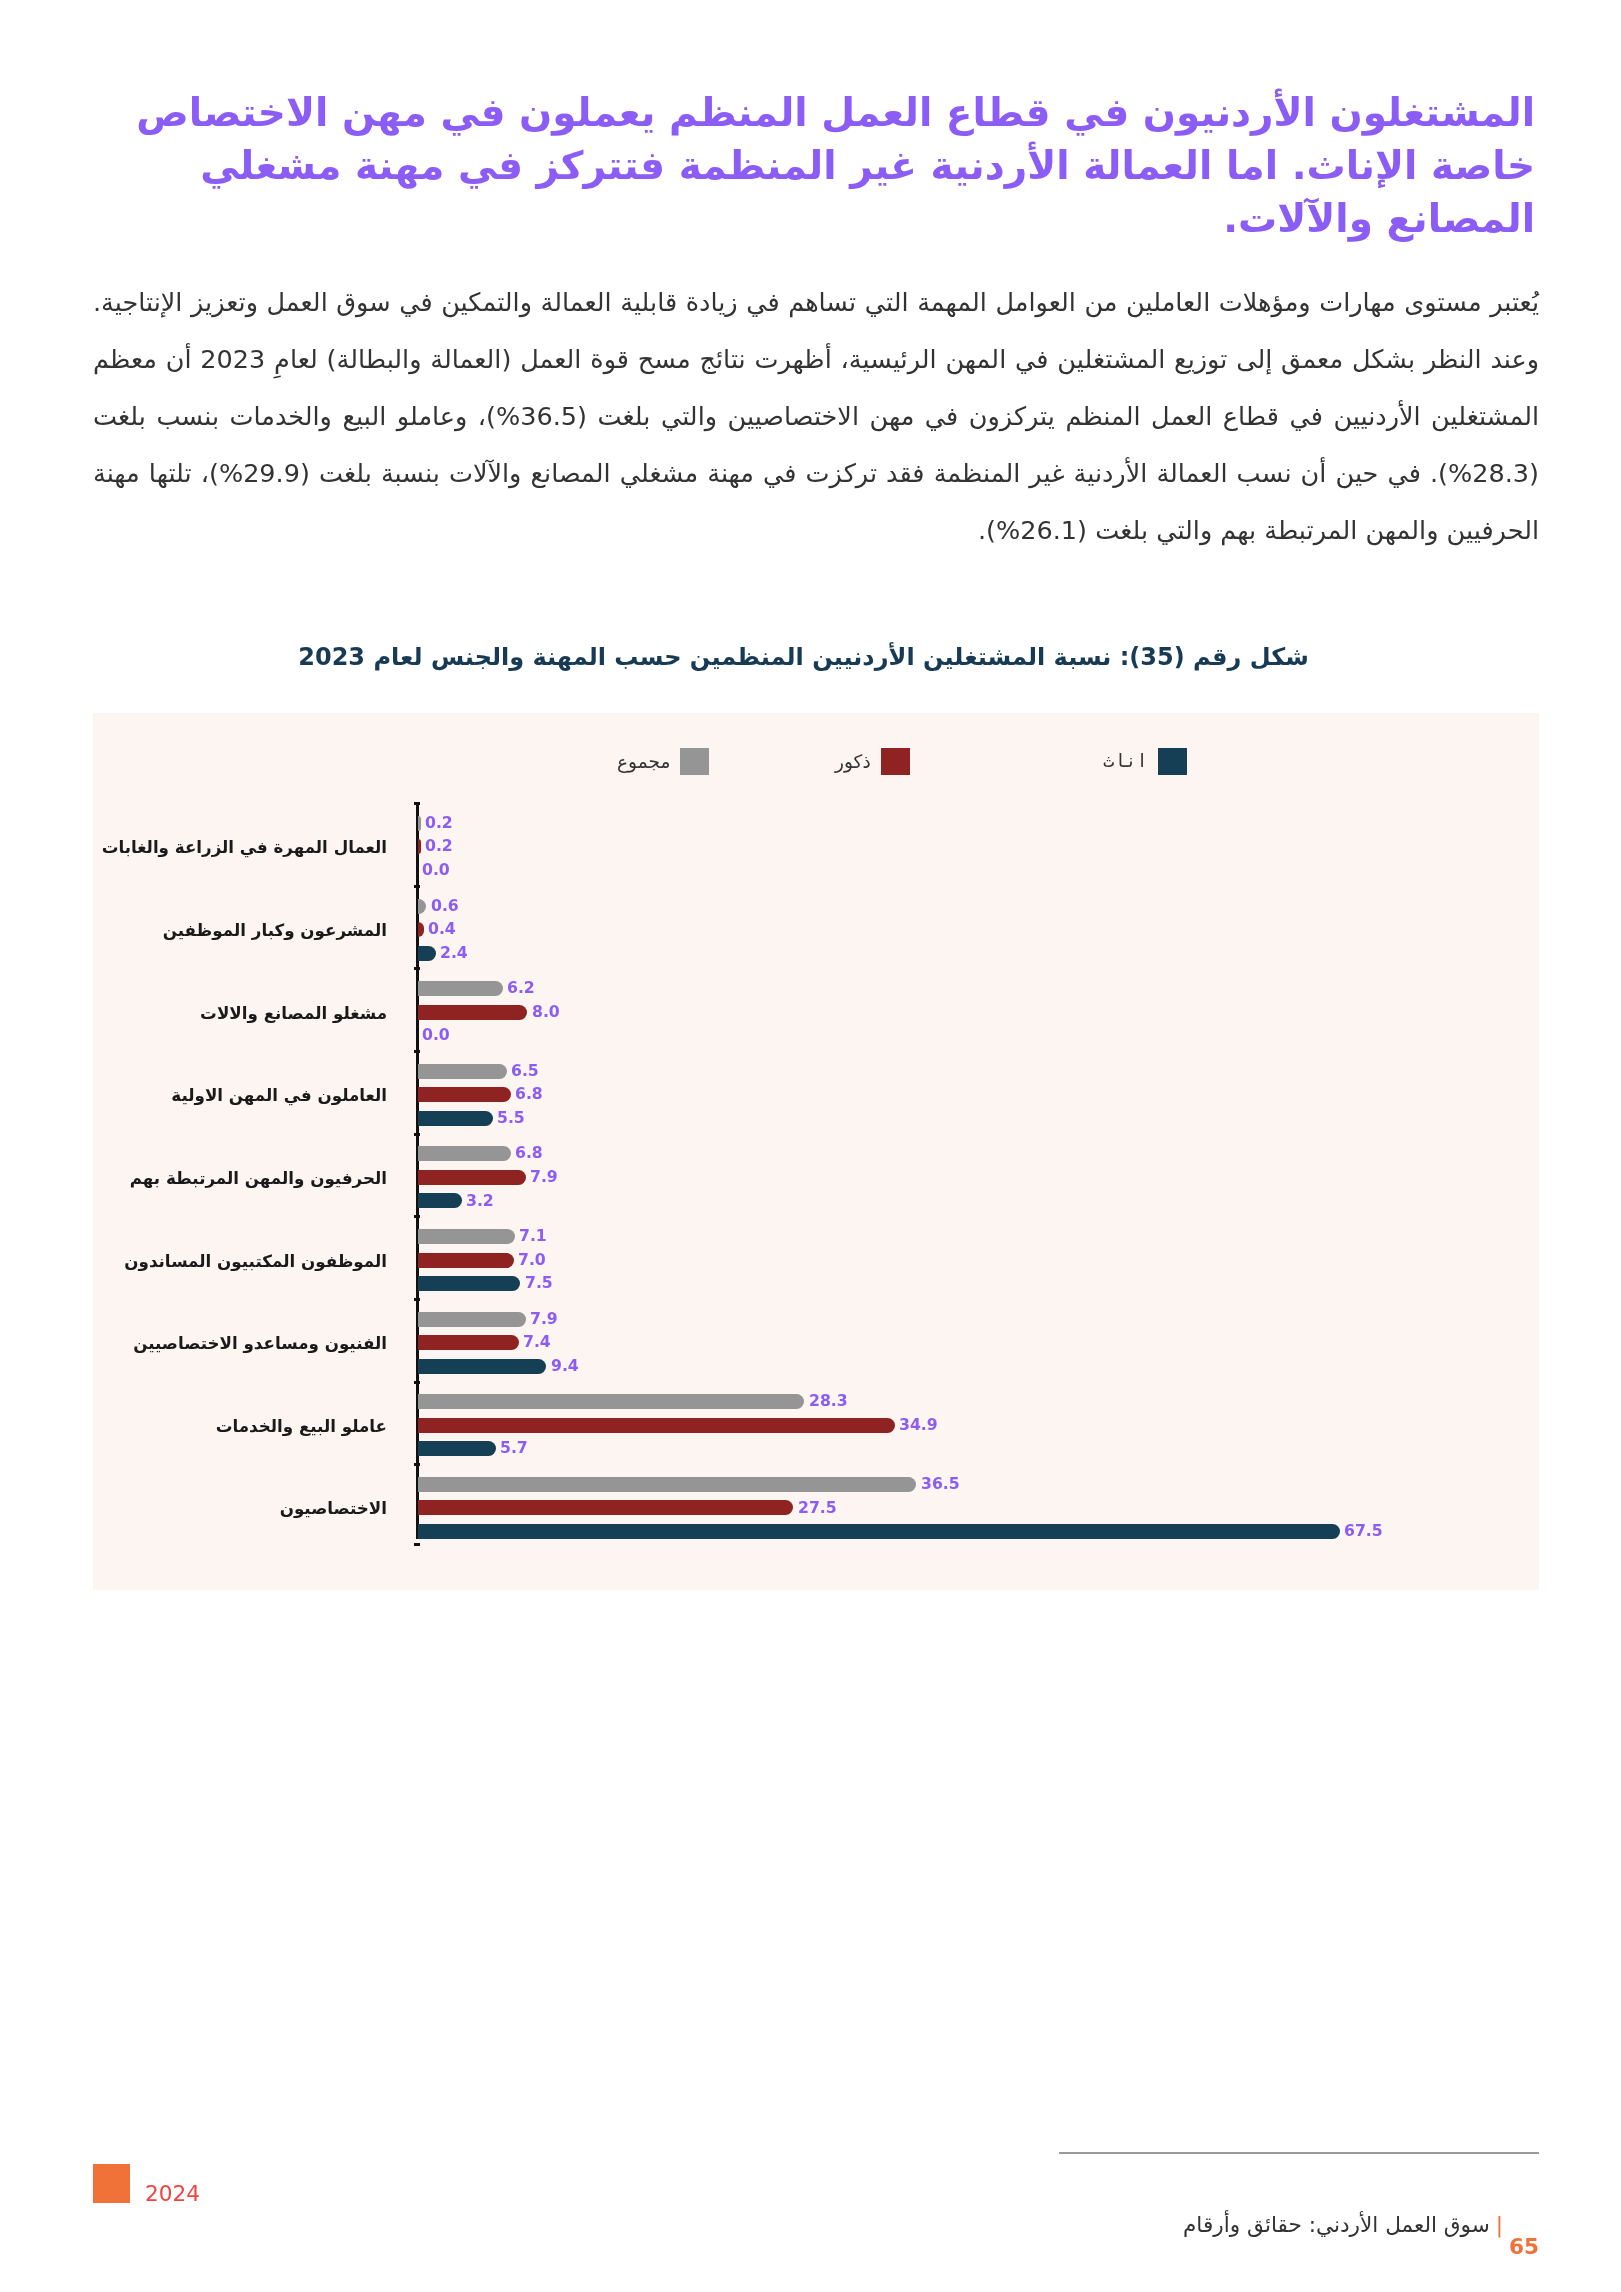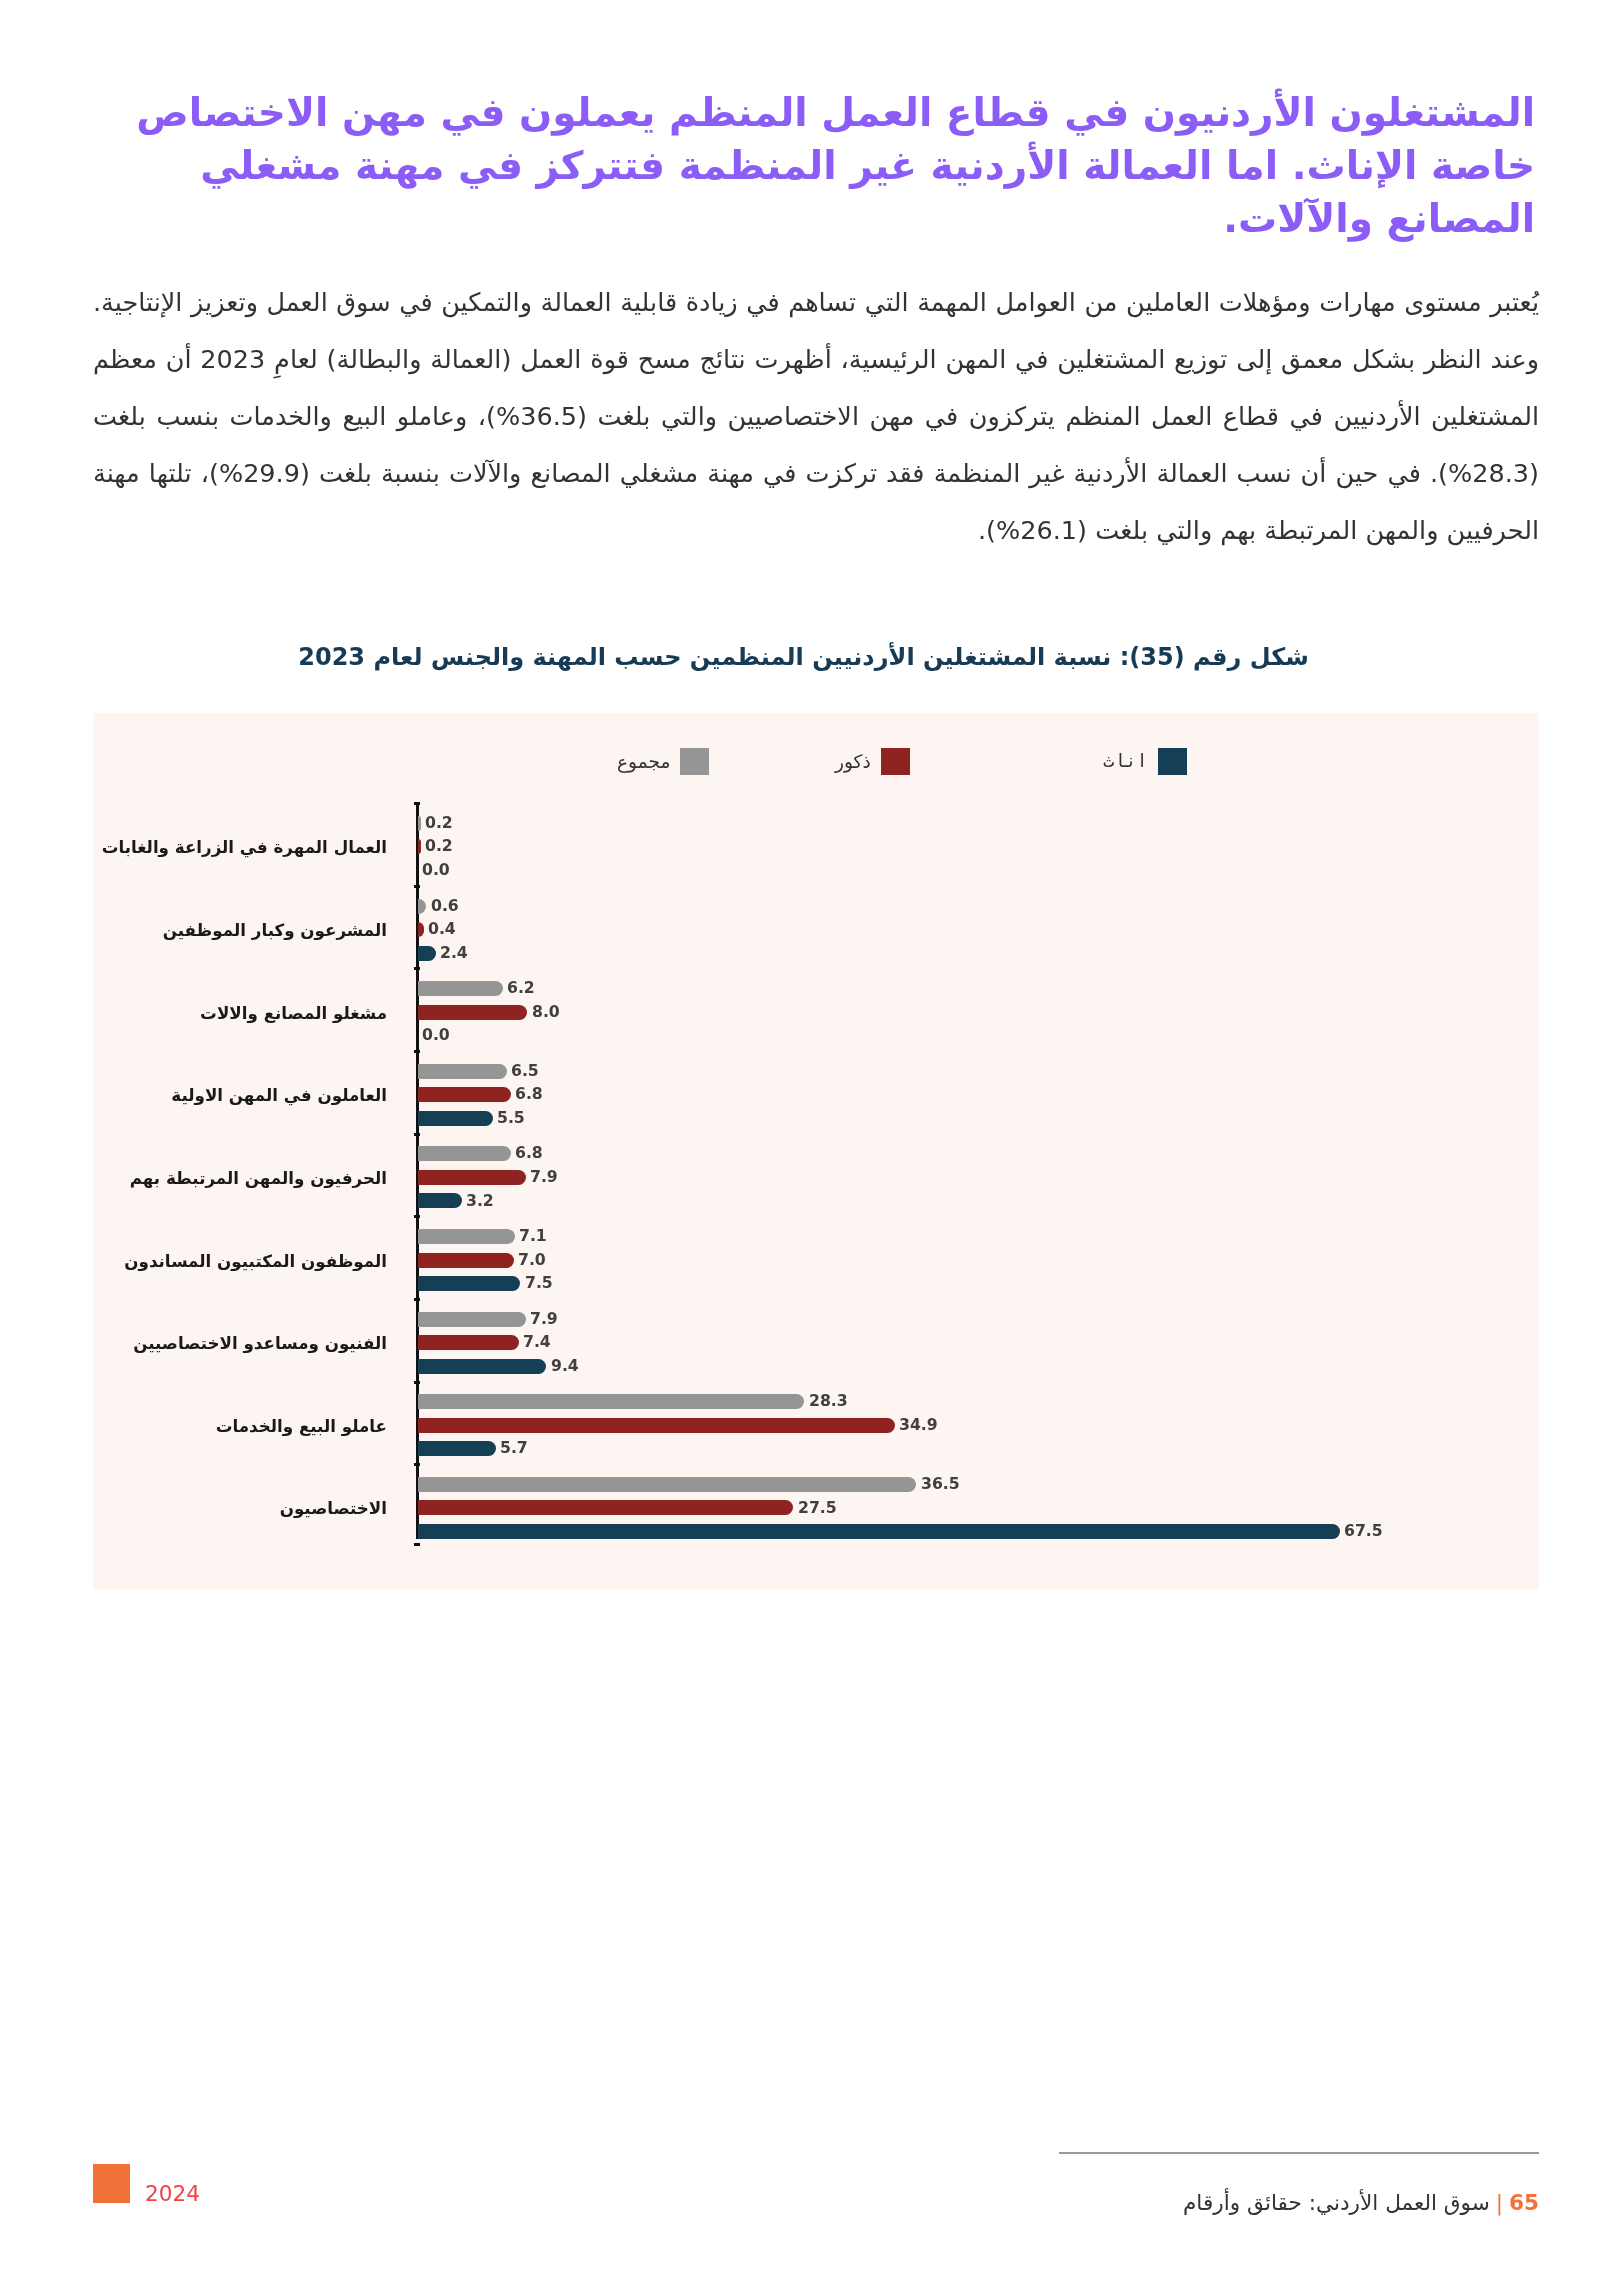--- a/index.html
+++ b/index.html
@@ -31,26 +31,26 @@
   .legend { position: absolute; top: 35px; left: 0; width: 100%; height: 29px; }
   .legend-item { position: absolute; display: flex; align-items: center; direction: rtl; gap: 9.8px; font-size: 18.6px; color: #333; }
   .legend-swatch { width: 29px; height: 27.4px; display: inline-block; }
   .axis-line { position: absolute; left: 323px; top: 89px; width: 2.9px; height: 737px; background: #111; }
   .tick { position: absolute; left: 321px; width: 5.9px; height: 2.9px; background: #111; }
   .category-label {
     position: absolute; right: 1152px; width: 314px; direction: rtl; text-align: right;
     font-size: 16.7px; font-weight: bold; color: #1a1a1a;
   }
   .bar { position: absolute; left: 325px; height: 14.7px; border-radius: 0 7.8px 7.8px 0; }
-  .bar-value { position: absolute; font-size: 15.7px; font-weight: bold; color: #404040; }
+  .bar-value { position: absolute; font-size: 15.7px; font-weight: bold; color: #8b5cf6; }
   .footer-rule { position: absolute; left: 1059px; top: 2152px; width: 480px; height: 2px; background: #9a9a9a; }
   .footer-square { position: absolute; left: 93px; top: 2164px; width: 37px; height: 39px; background: #f07238; }
   .footer-year { position: absolute; left: 145px; top: 2181px; font-size: 21.6px; color: #ef4444; font-family: "DejaVu Sans", sans-serif; }
   .footer-right { position: absolute; right: 82px; top: 2190px; direction: rtl; font-size: 21.6px; color: #333; display: flex; gap: 5.9px; align-items: center; }
-  .page-num { color: #f07238; font-weight: bold; }
+  .page-num { color: #f07238; font-weight: bold; margin-top: 44px; }
   .sep { color: #f07238; }
 </style>
 </head>
 <body>
 
 <div class="headline">المشتغلون الأردنيون في قطاع العمل المنظم يعملون في مهن الاختصاص خاصة الإناث. اما العمالة الأردنية غير المنظمة فتتركز في مهنة مشغلي المصانع والآلات.</div>
 
 <div class="body-text">يُعتبر مستوى مهارات ومؤهلات العاملين من العوامل المهمة التي تساهم في زيادة قابلية العمالة والتمكين في سوق العمل وتعزيز الإنتاجية. وعند النظر بشكل معمق إلى توزيع المشتغلين في المهن الرئيسية، أظهرت نتائج مسح قوة العمل (العمالة والبطالة) لعامِ 2023 أن معظم المشتغلين الأردنيين في قطاع العمل المنظم يتركزون في مهن الاختصاصيين والتي بلغت (36.5%)، وعاملو البيع والخدمات بنسب بلغت (28.3%). في حين أن نسب العمالة الأردنية غير المنظمة فقد تركزت في مهنة مشغلي المصانع والآلات بنسبة بلغت (29.9%)، تلتها مهنة الحرفيين والمهن المرتبطة بهم والتي بلغت (26.1%).</div>
 
 <div class="figure-title">شكل رقم (35): نسبة المشتغلين الأردنيين المنظمين حسب المهنة والجنس لعام 2023</div>

